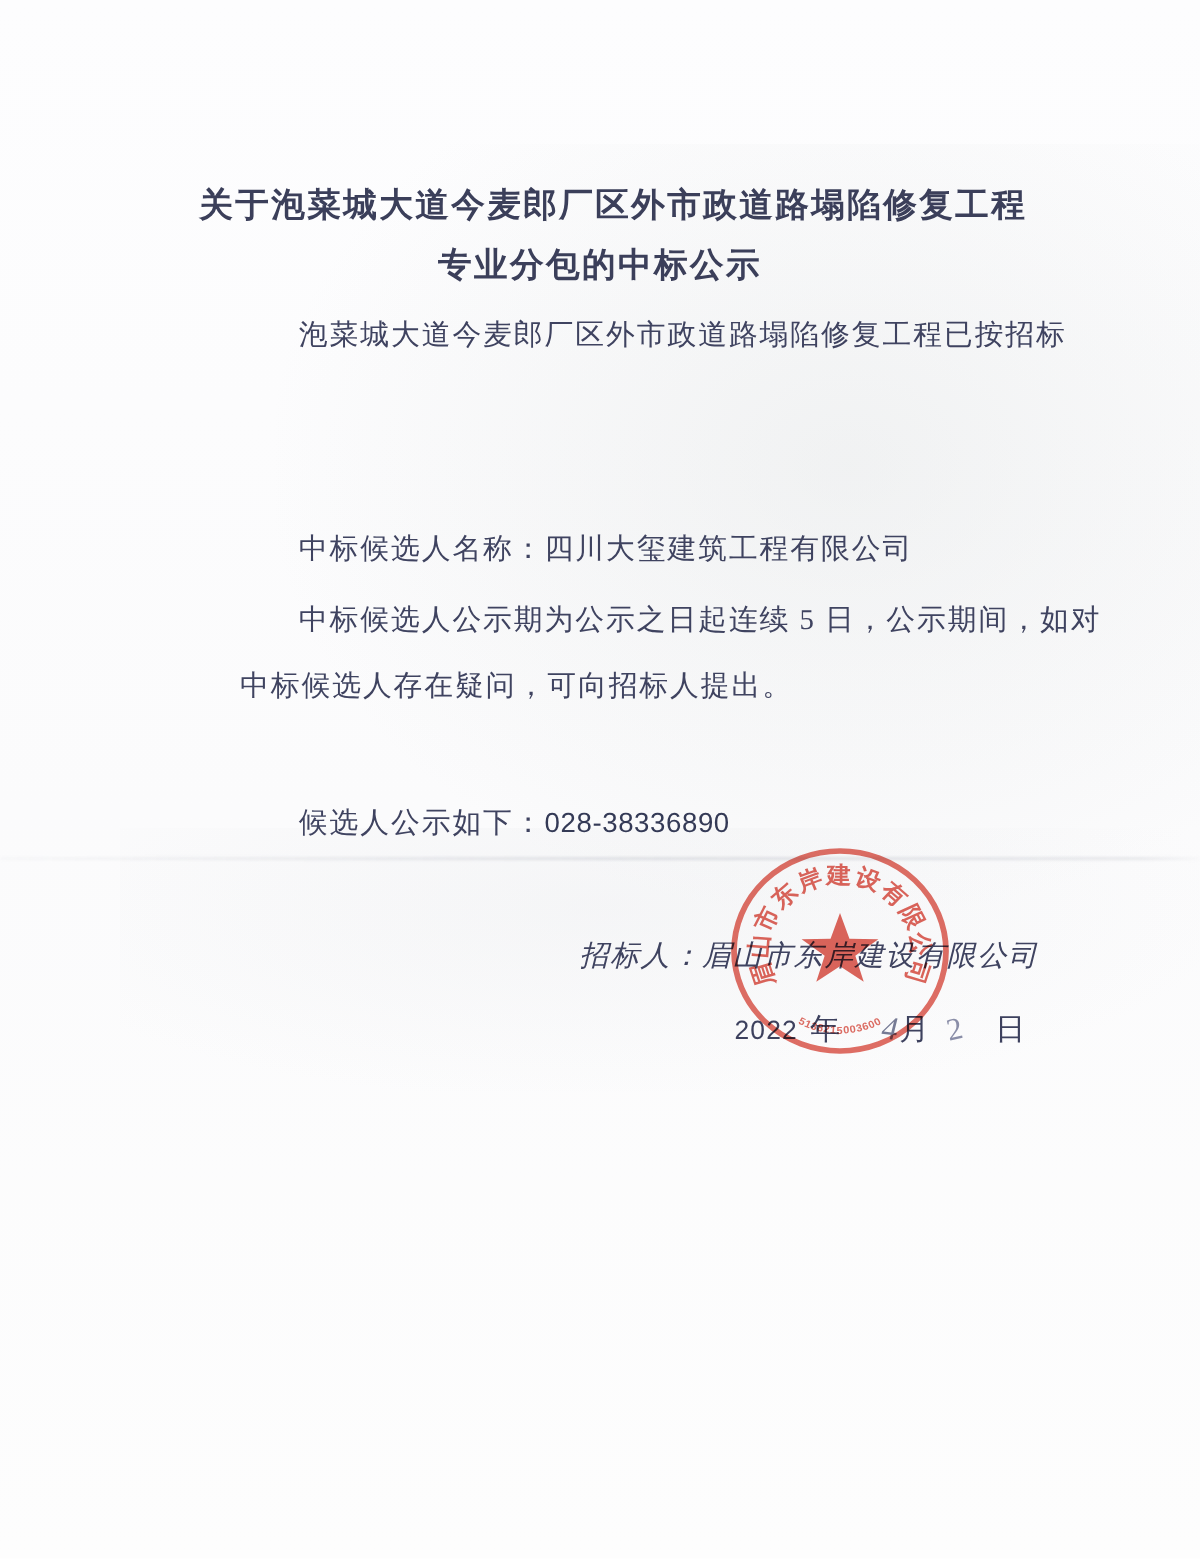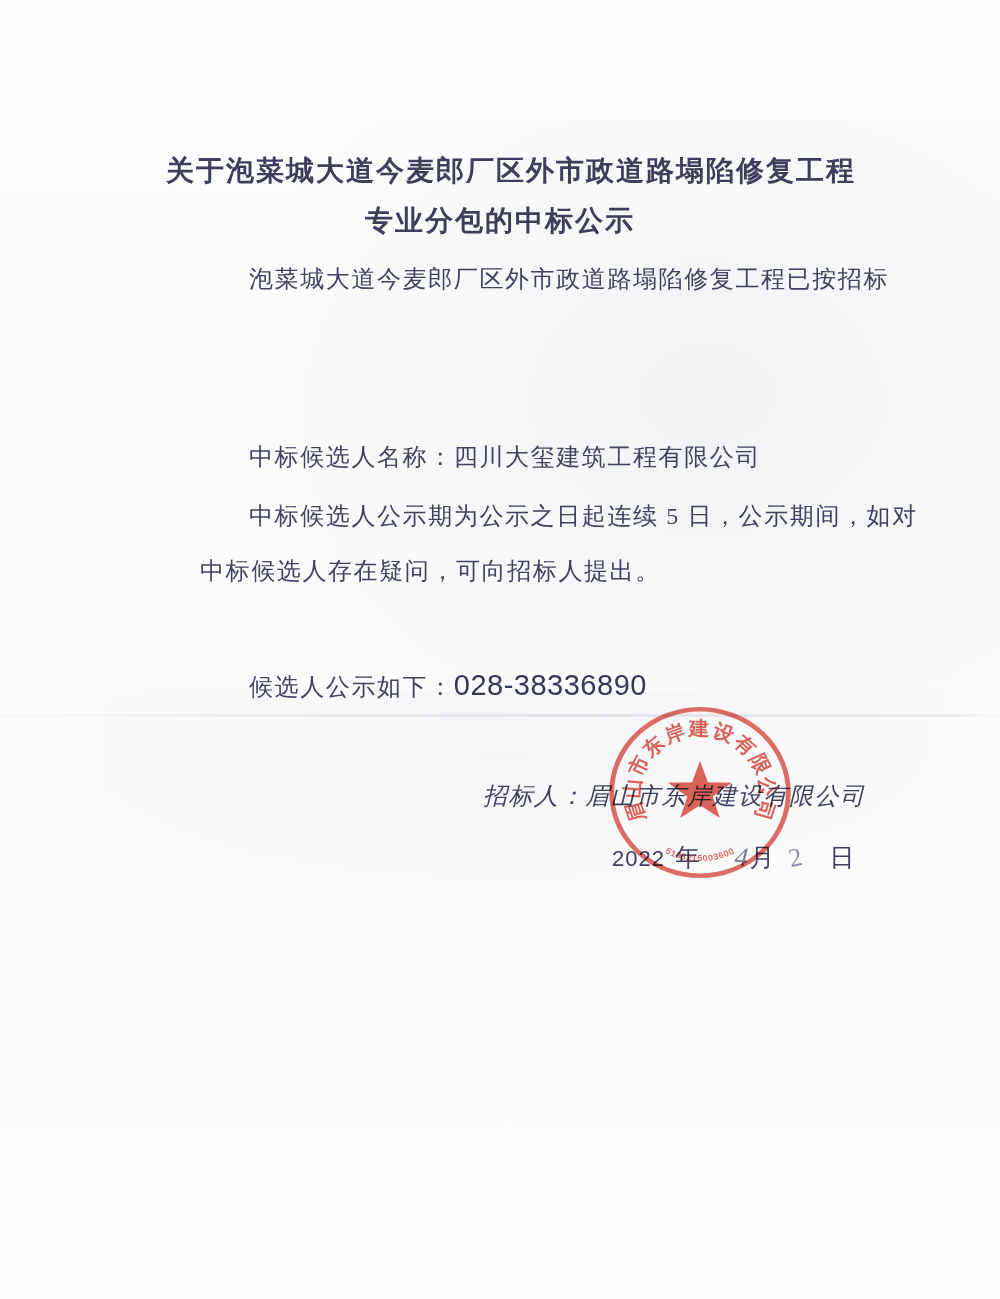--- a/index.html
+++ b/index.html
@@ -29,21 +29,21 @@
     pointer-events:none;
   }
   .txt{position:absolute;color:#3f4360;white-space:nowrap;}
   .title{
     left:0;width:1000px;text-align:center;
     font-size:28px;font-weight:700;letter-spacing:2px;color:#3b3f5a;
   }
   .body-line{font-size:24px;letter-spacing:1.6px;}
   .num{
     font-family:"Liberation Sans","DejaVu Sans",sans-serif;
-    font-size:29px;letter-spacing:0.5px;color:#343a56;
+    font-size:23px;letter-spacing:0.5px;color:#343a56;
   }
   .issuer{font-size:24px;letter-spacing:1.5px;}
   .date-line{font-size:25px;letter-spacing:1px;color:#3d415e;}
   .date-line .y{font-family:"Liberation Sans","DejaVu Sans",sans-serif;font-size:22px;}
   .hand-month{
     display:inline-block;color:#767b95;font-size:27px;
     transform:skewX(-8deg) rotate(6deg);margin-left:34px;
   }
   .hand-day{
     display:inline-block;color:#8a8ea8;font-size:26px;

